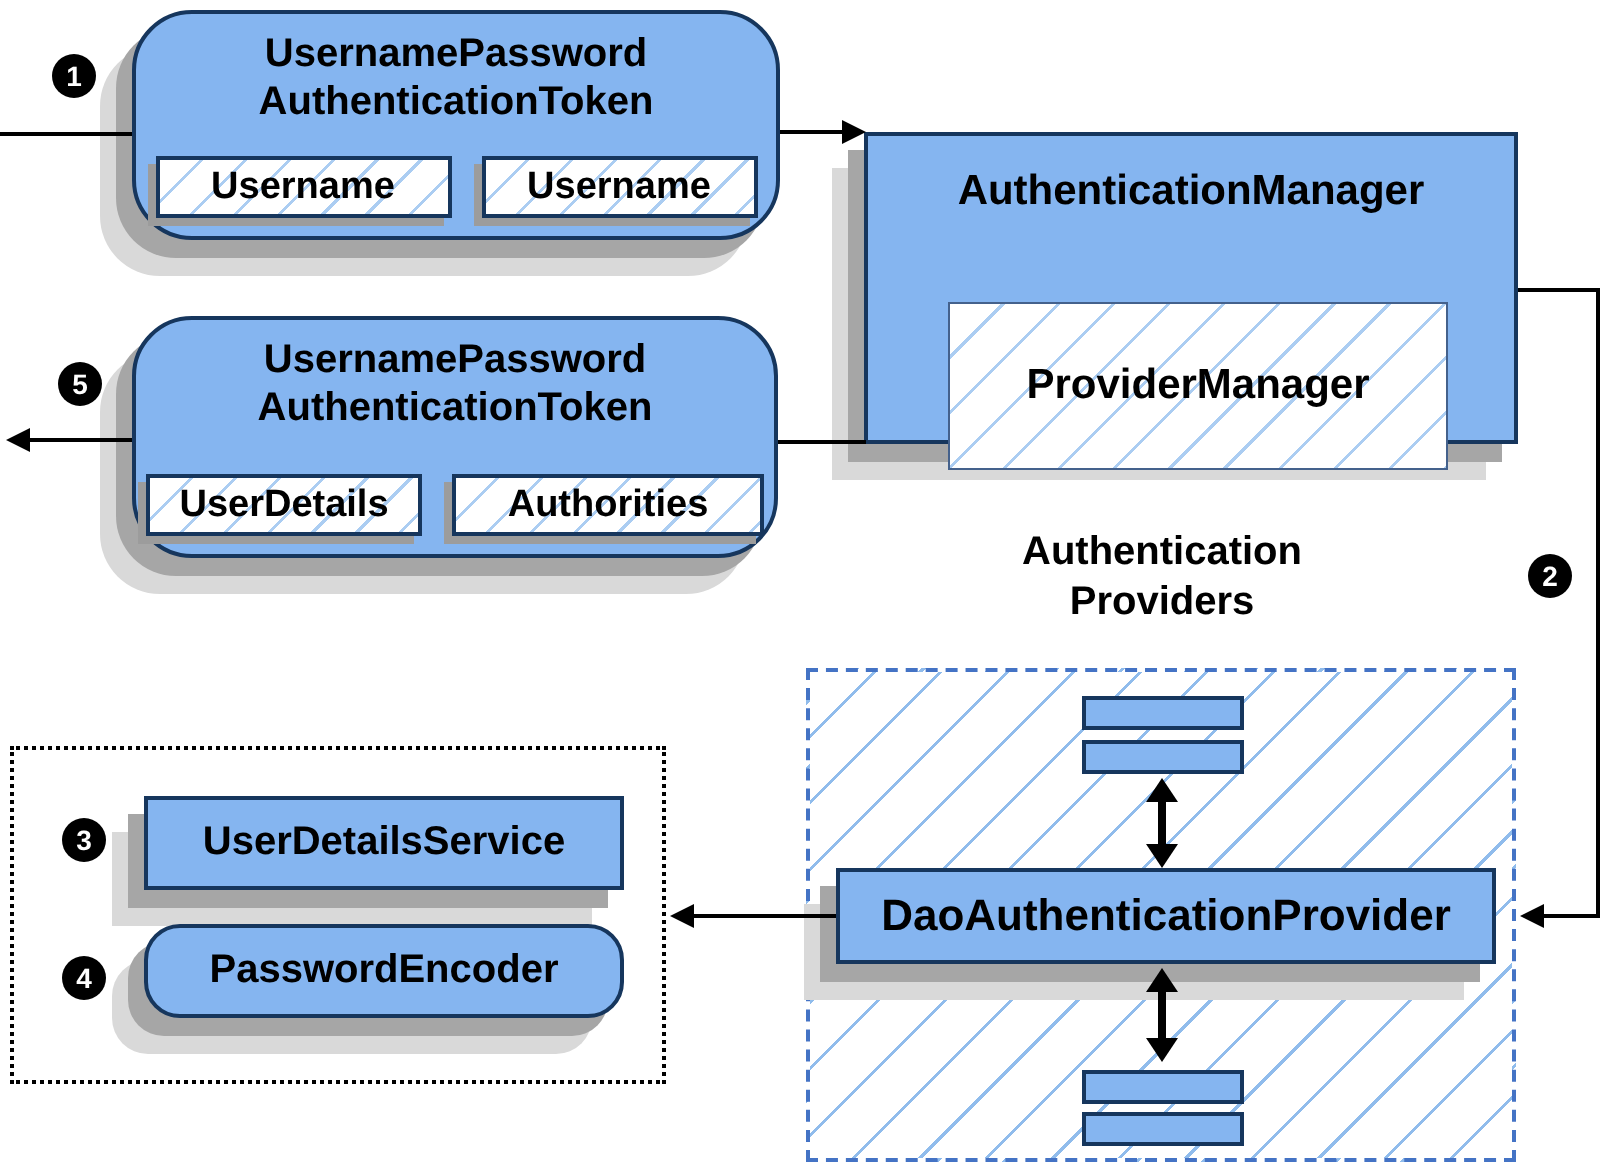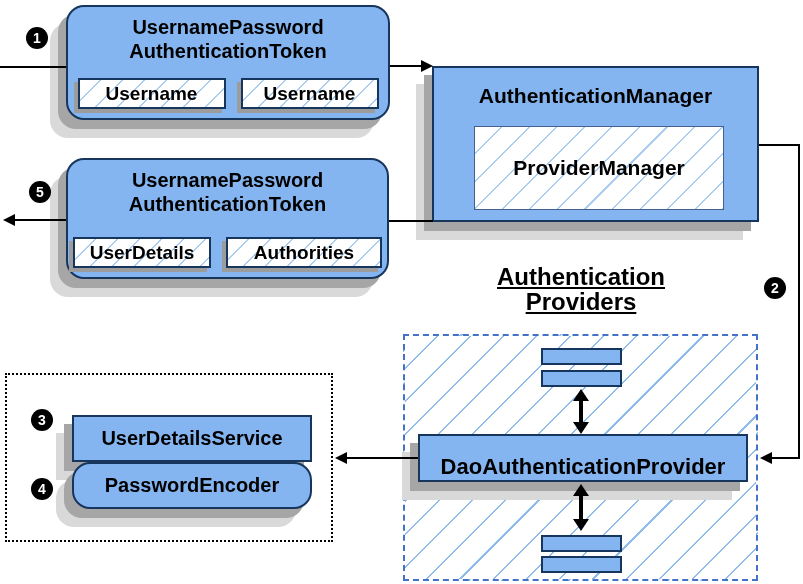--- a/index.html
+++ b/index.html
@@ -11,21 +11,21 @@
   .node{
     position:absolute;box-sizing:border-box;
     background:var(--box-fill,#85b5f0);
     border:2px solid var(--box-border,#16365d);
     z-index:2;
   }
   .shadow2{
     box-shadow:-8px 9px 0 0 var(--shadow-dark,#a6a6a6),
                -16px 18px 0 0 var(--shadow-light,#d9d9d9);
   }
-  .round{border-radius:18px;}
+  .round{border-radius:30px;}
   .node-title{
     font-weight:bold;text-align:center;font-size:20px;line-height:24px;
     padding-top:8px;
   }
   .fields{
     position:absolute;left:0;right:0;bottom:9px;
     display:flex;justify-content:center;gap:15px;z-index:3;
   }
   .field{
     box-sizing:border-box;height:31px;
@@ -34,56 +34,56 @@
     background-image:repeating-linear-gradient(135deg,transparent 0 14px,var(--hatch-fine,#abcdf2) 14px 15.5px);
     display:flex;align-items:center;justify-content:center;
     font-weight:bold;font-size:19px;
     box-shadow:-4px 4px 0 0 #9c9c9c;
   }
   .inner-hatch-box{
     position:absolute;box-sizing:border-box;
     border:1px solid #44618c;background-color:#fff;
     background-image:repeating-linear-gradient(135deg,transparent 0 18px,var(--hatch-fine,#abcdf2) 18px 19.5px);
     display:flex;align-items:center;justify-content:center;
-    font-weight:bold;font-size:21px;
+    font-weight:bold;font-size:21px;margin-top:25px;
   }
   
   .token1{left:66px;top:5px;width:324px;height:115px;}
   .token2{left:66px;top:158px;width:323px;height:121px;}
   .authmgr{left:432px;top:66px;width:327px;height:156px;}
   .authmgr .node-title{padding-top:16px;font-size:21px;}
   .provmgr{left:40px;top:58px;width:250px;height:84px;}
   .dao{
     left:418px;top:434px;width:330px;height:48px;z-index:4;
-    display:flex;align-items:flex-end;justify-content:center;
+    display:flex;align-items:center;justify-content:center;
     font-weight:bold;font-size:22px;
   }
   .svc{
     left:72px;width:240px;height:47px;
     display:flex;align-items:center;justify-content:center;
     font-weight:bold;font-size:20px;
   }
-  .svc1{top:415px;}
+  .svc1{top:398px;}
   .svc2{top:462px;border-radius:18px;}
   
   .provider-area{
     position:absolute;left:403px;top:334px;width:355px;height:247px;
     box-sizing:border-box;z-index:1;
     border:2px dashed var(--dashed-border,#4473c5);
     background-color:#fff;
     background-image:repeating-linear-gradient(135deg,transparent 0 22px,var(--hatch-wide,#90bcec) 22px 23.5px);
   }
   .dotted-box{
     position:absolute;left:5px;top:373px;width:328px;height:169px;
     box-sizing:border-box;border:2px dotted var(--dotted-border,#000);
     background:transparent;z-index:1;
   }
   .providers-label{
     position:absolute;left:431px;top:264px;width:300px;
-    text-align:center;font-weight:bold;font-size:24px;line-height:25px;z-index:2;text-decoration:underline;
+    text-align:center;font-weight:bold;font-size:20px;line-height:25px;z-index:2;
   }
   .bar{
     position:absolute;left:541px;width:81px;height:17px;box-sizing:border-box;
     background:var(--box-fill,#85b5f0);border:2px solid var(--box-border,#16365d);
     z-index:2;
   }
   
   .badge{
     position:absolute;width:22px;height:22px;border-radius:50%;
     background:var(--badge-bg,#000);color:var(--badge-text,#fff);

